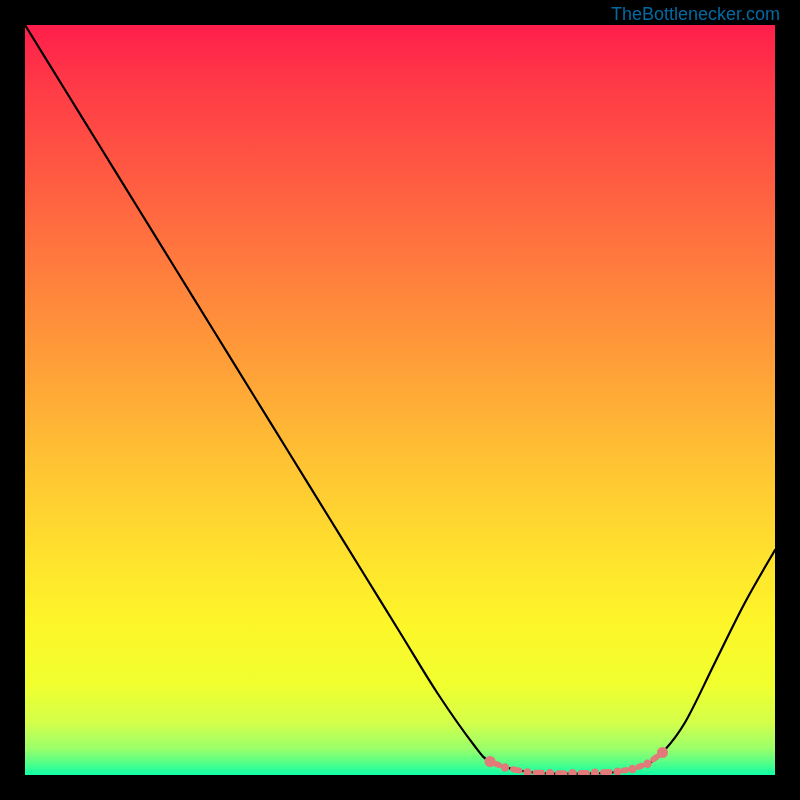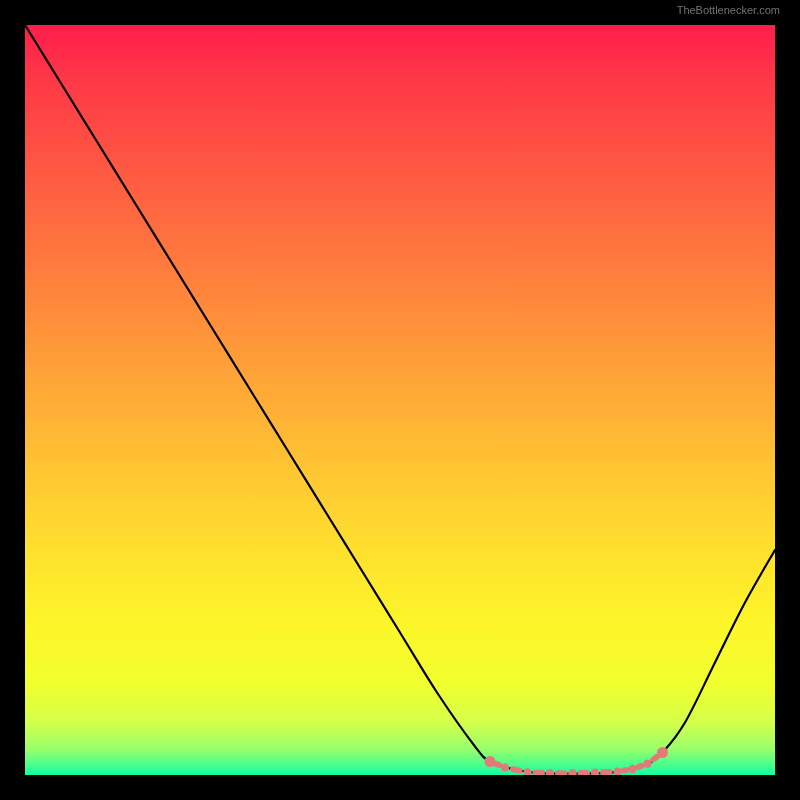--- a/index.html
+++ b/index.html
@@ -11,22 +11,22 @@
       width: 800px;
       height: 800px;
       background: #000;
       position: relative;
       font-family: Arial, sans-serif;
     }
     .attribution {
       position: absolute;
       top: 4px;
       right: 20px;
-      color: #737373;
-      font-size: 11px;
+      color: #0369a1;
+      font-size: 18px;
       font-weight: 500;
       z-index: 10;
     }
     .chart-area {
       position: absolute;
       top: 25px;
       left: 25px;
       width: 750px;
       height: 750px;
       overflow: hidden;

